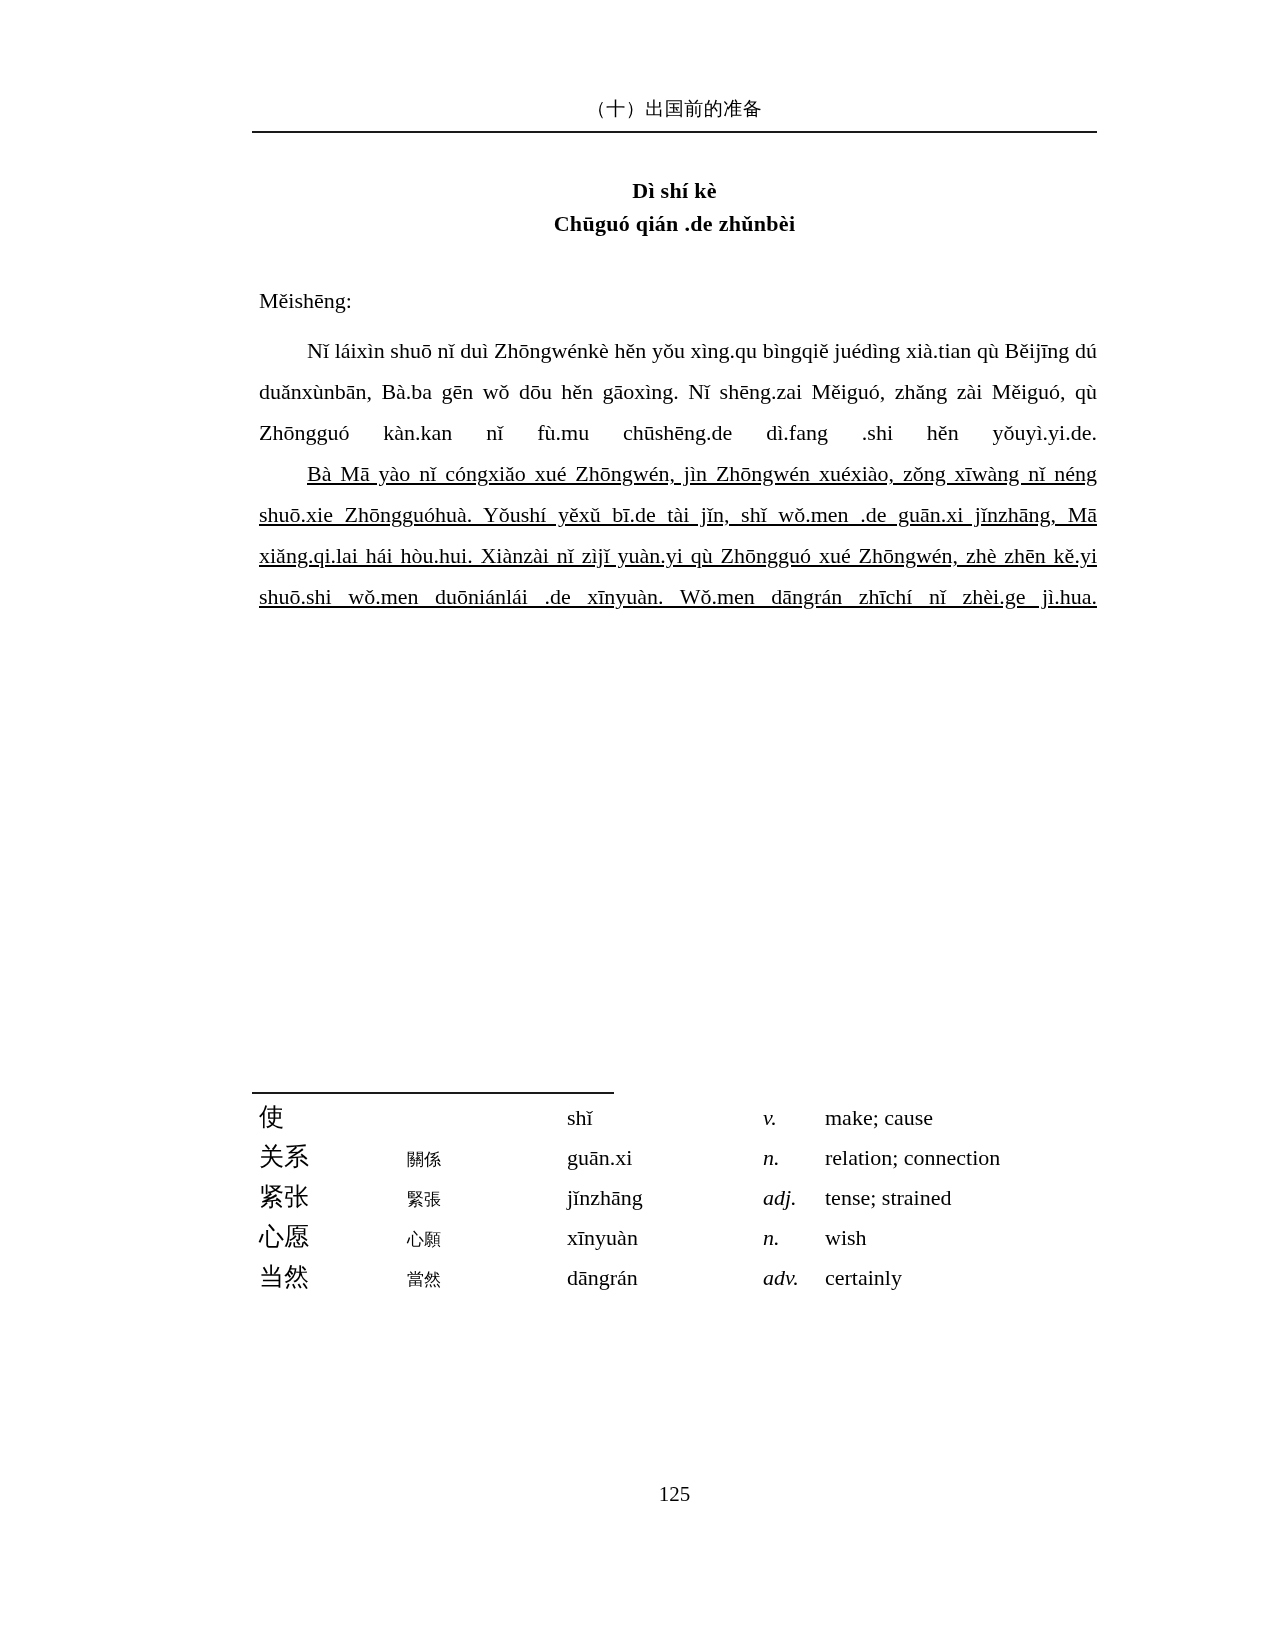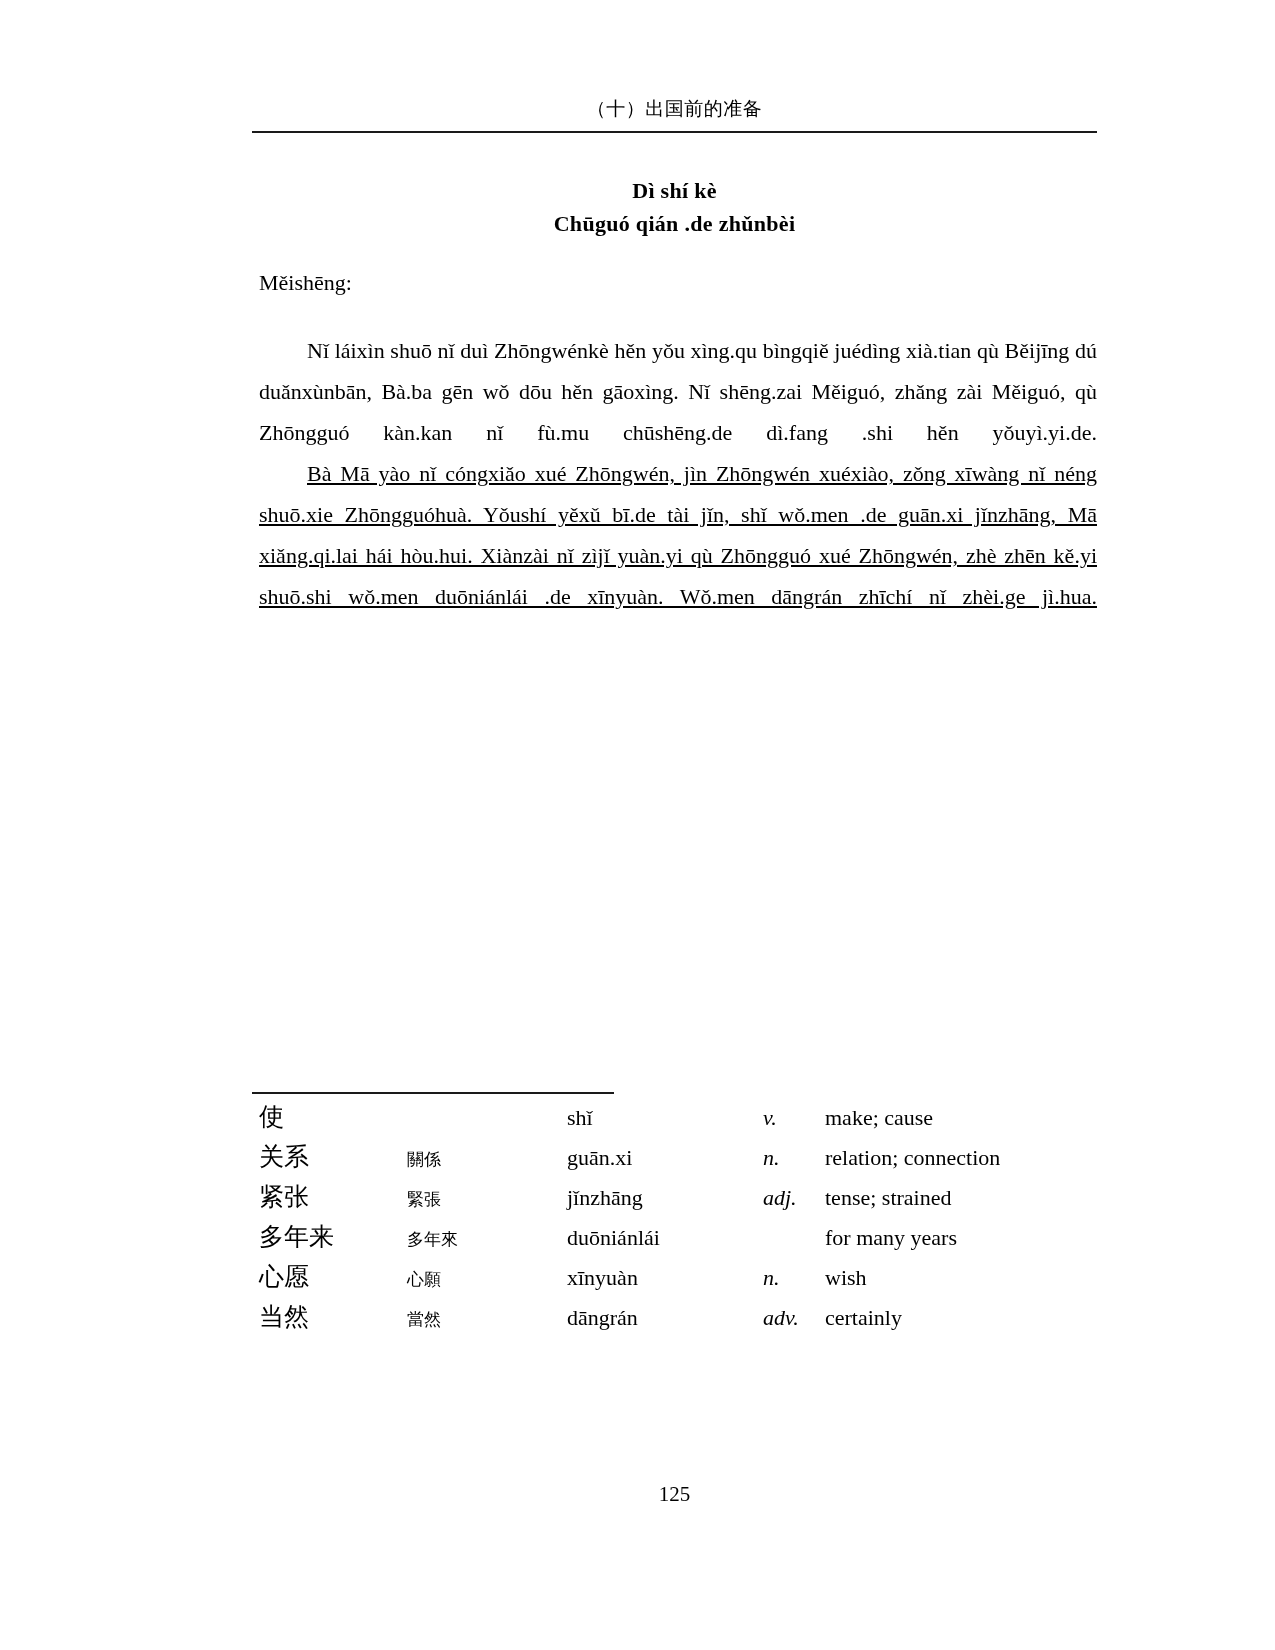--- a/index.html
+++ b/index.html
@@ -59,21 +59,21 @@
     width: 845px;
     text-align: center;
     font-size: 22px;
     font-weight: bold;
     letter-spacing: 0.3px;
   }
 
   
   .salutation {
     position: absolute;
-    top: 270px;
+    top: 288px;
     left: 192px;
     font-size: 22px;
   }
   .body-block {
     position: absolute;
     left: 192px;
     width: 838px;
     font-size: 22px;
     line-height: 41px;
     text-align: justify;
@@ -173,27 +173,20 @@
         <td class="col-def">relation; connection</td>
       </tr>
       <tr>
         <td class="col-simp">紧张</td>
         <td class="col-trad">緊張</td>
         <td class="col-pinyin">jǐnzhāng</td>
         <td class="col-pos">adj.</td>
         <td class="col-def">tense; strained</td>
       </tr>
       <tr>
-        <td class="col-simp">多年来</td>
-        <td class="col-trad">多年來</td>
-        <td class="col-pinyin">duōniánlái</td>
-        <td class="col-pos"></td>
-        <td class="col-def">for many years</td>
-      </tr>
-      <tr>
         <td class="col-simp">心愿</td>
         <td class="col-trad">心願</td>
         <td class="col-pinyin">xīnyuàn</td>
         <td class="col-pos">n.</td>
         <td class="col-def">wish</td>
       </tr>
       <tr>
         <td class="col-simp">当然</td>
         <td class="col-trad">當然</td>
         <td class="col-pinyin">dāngrán</td>

